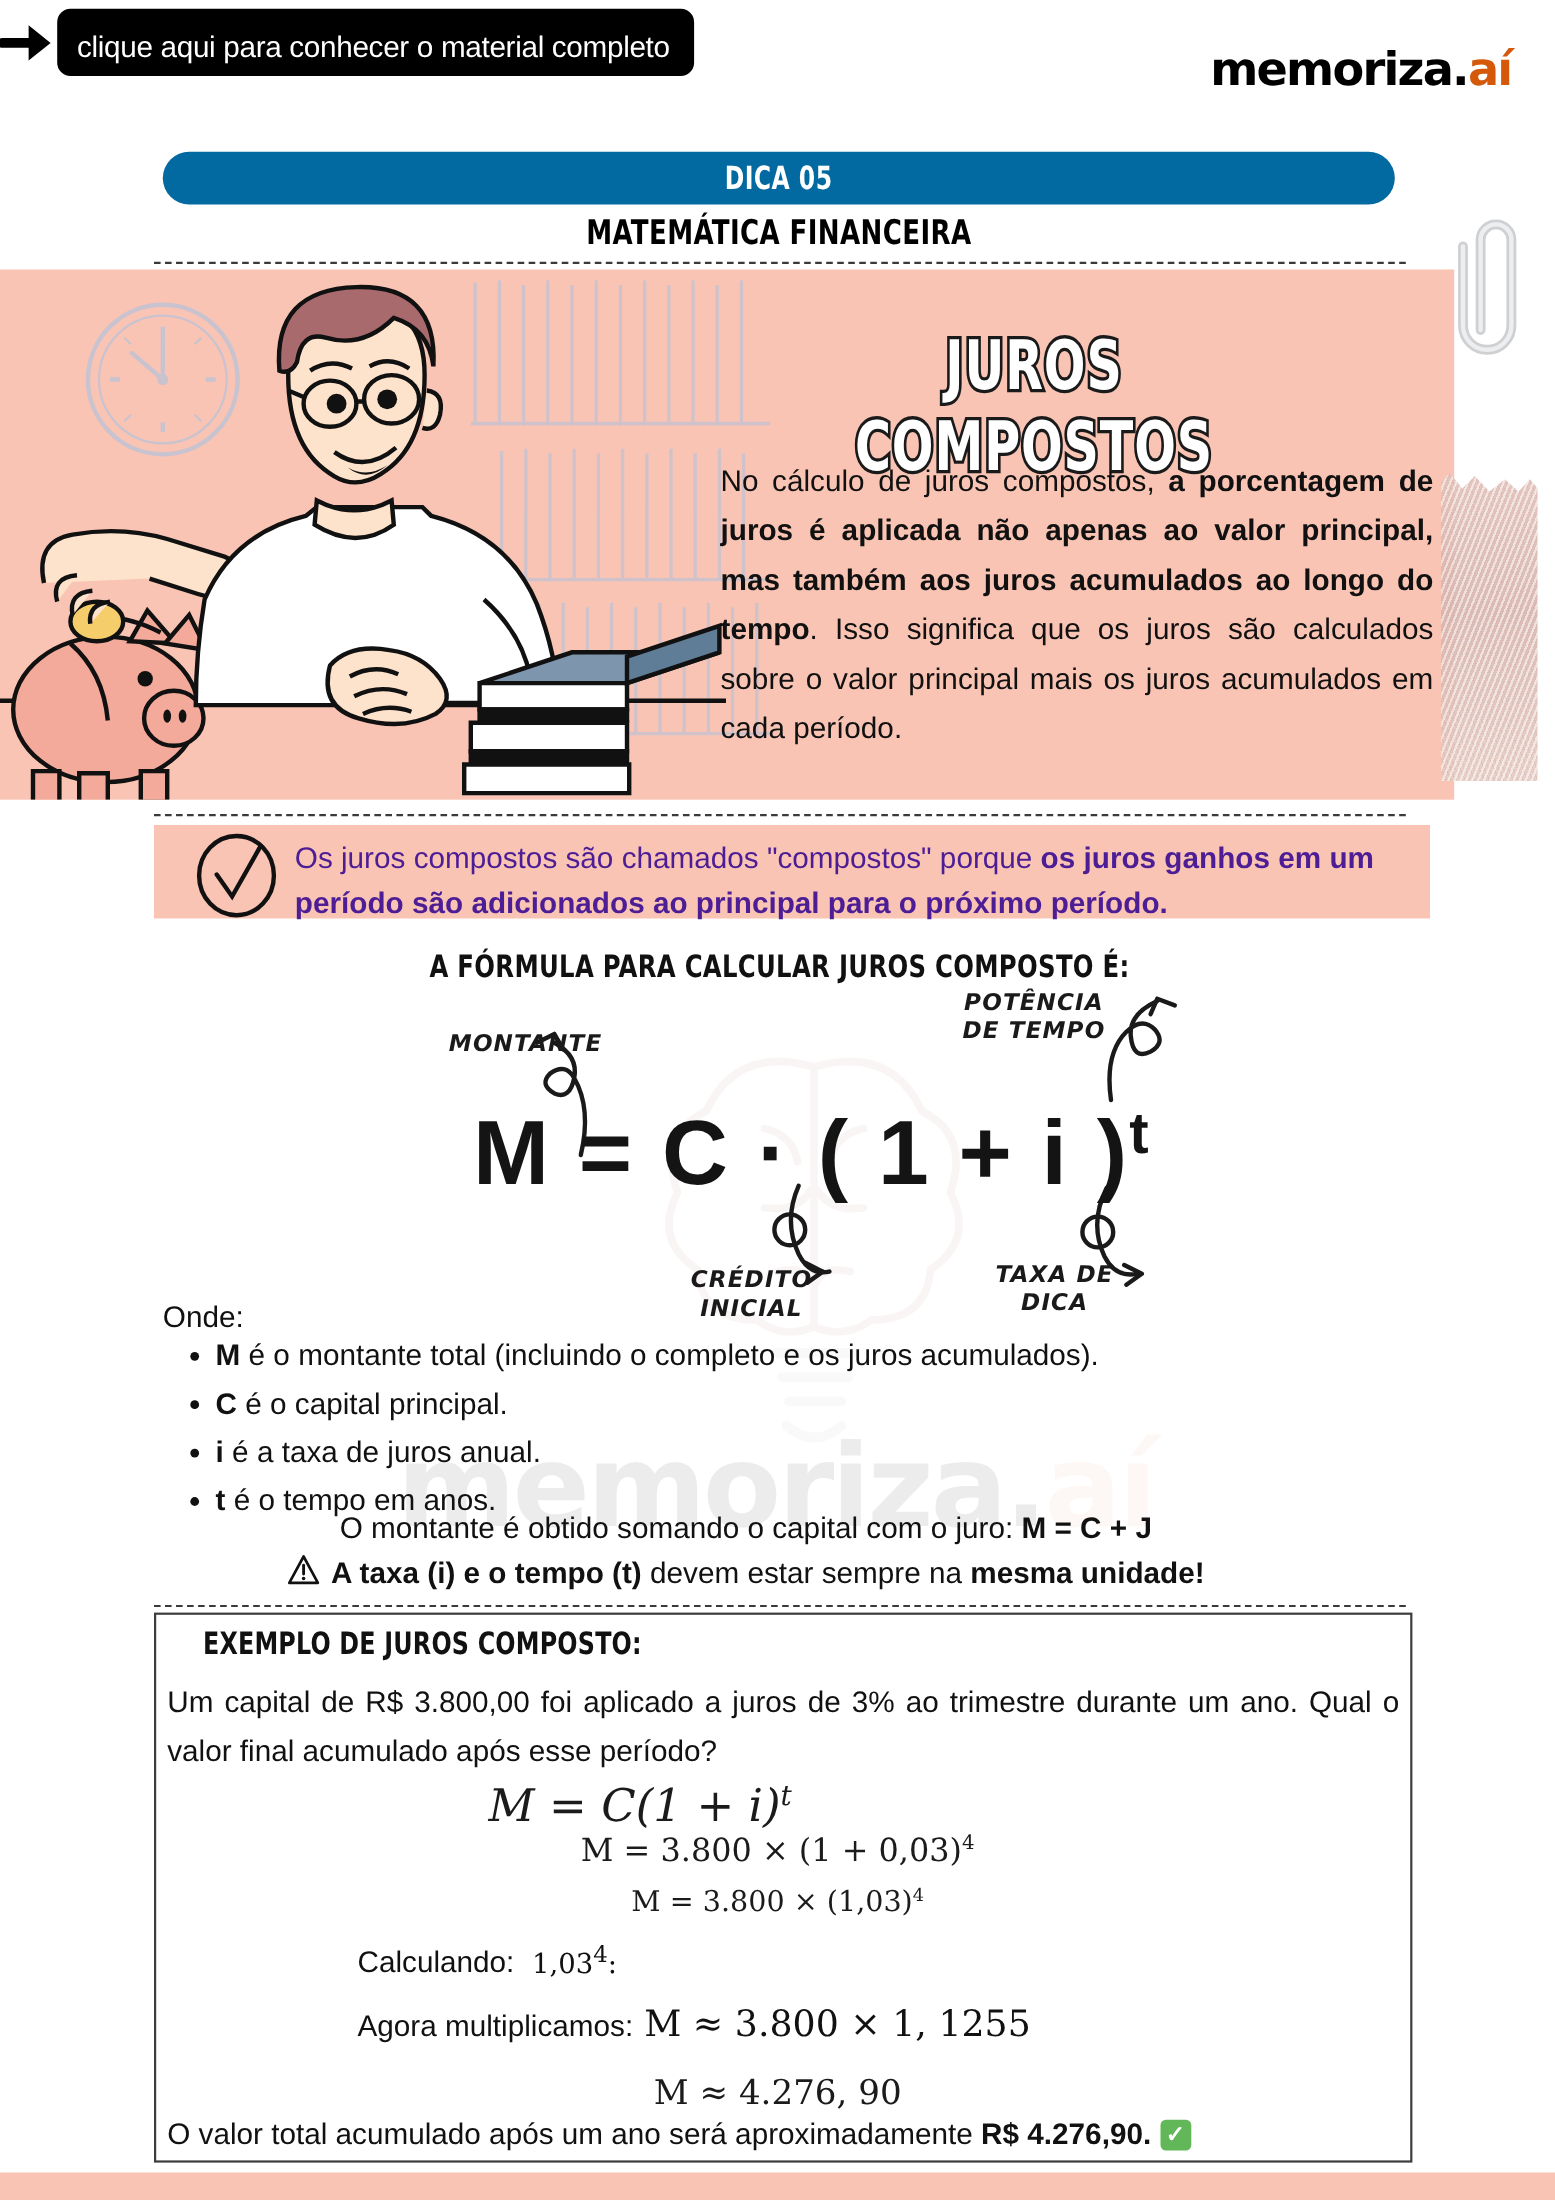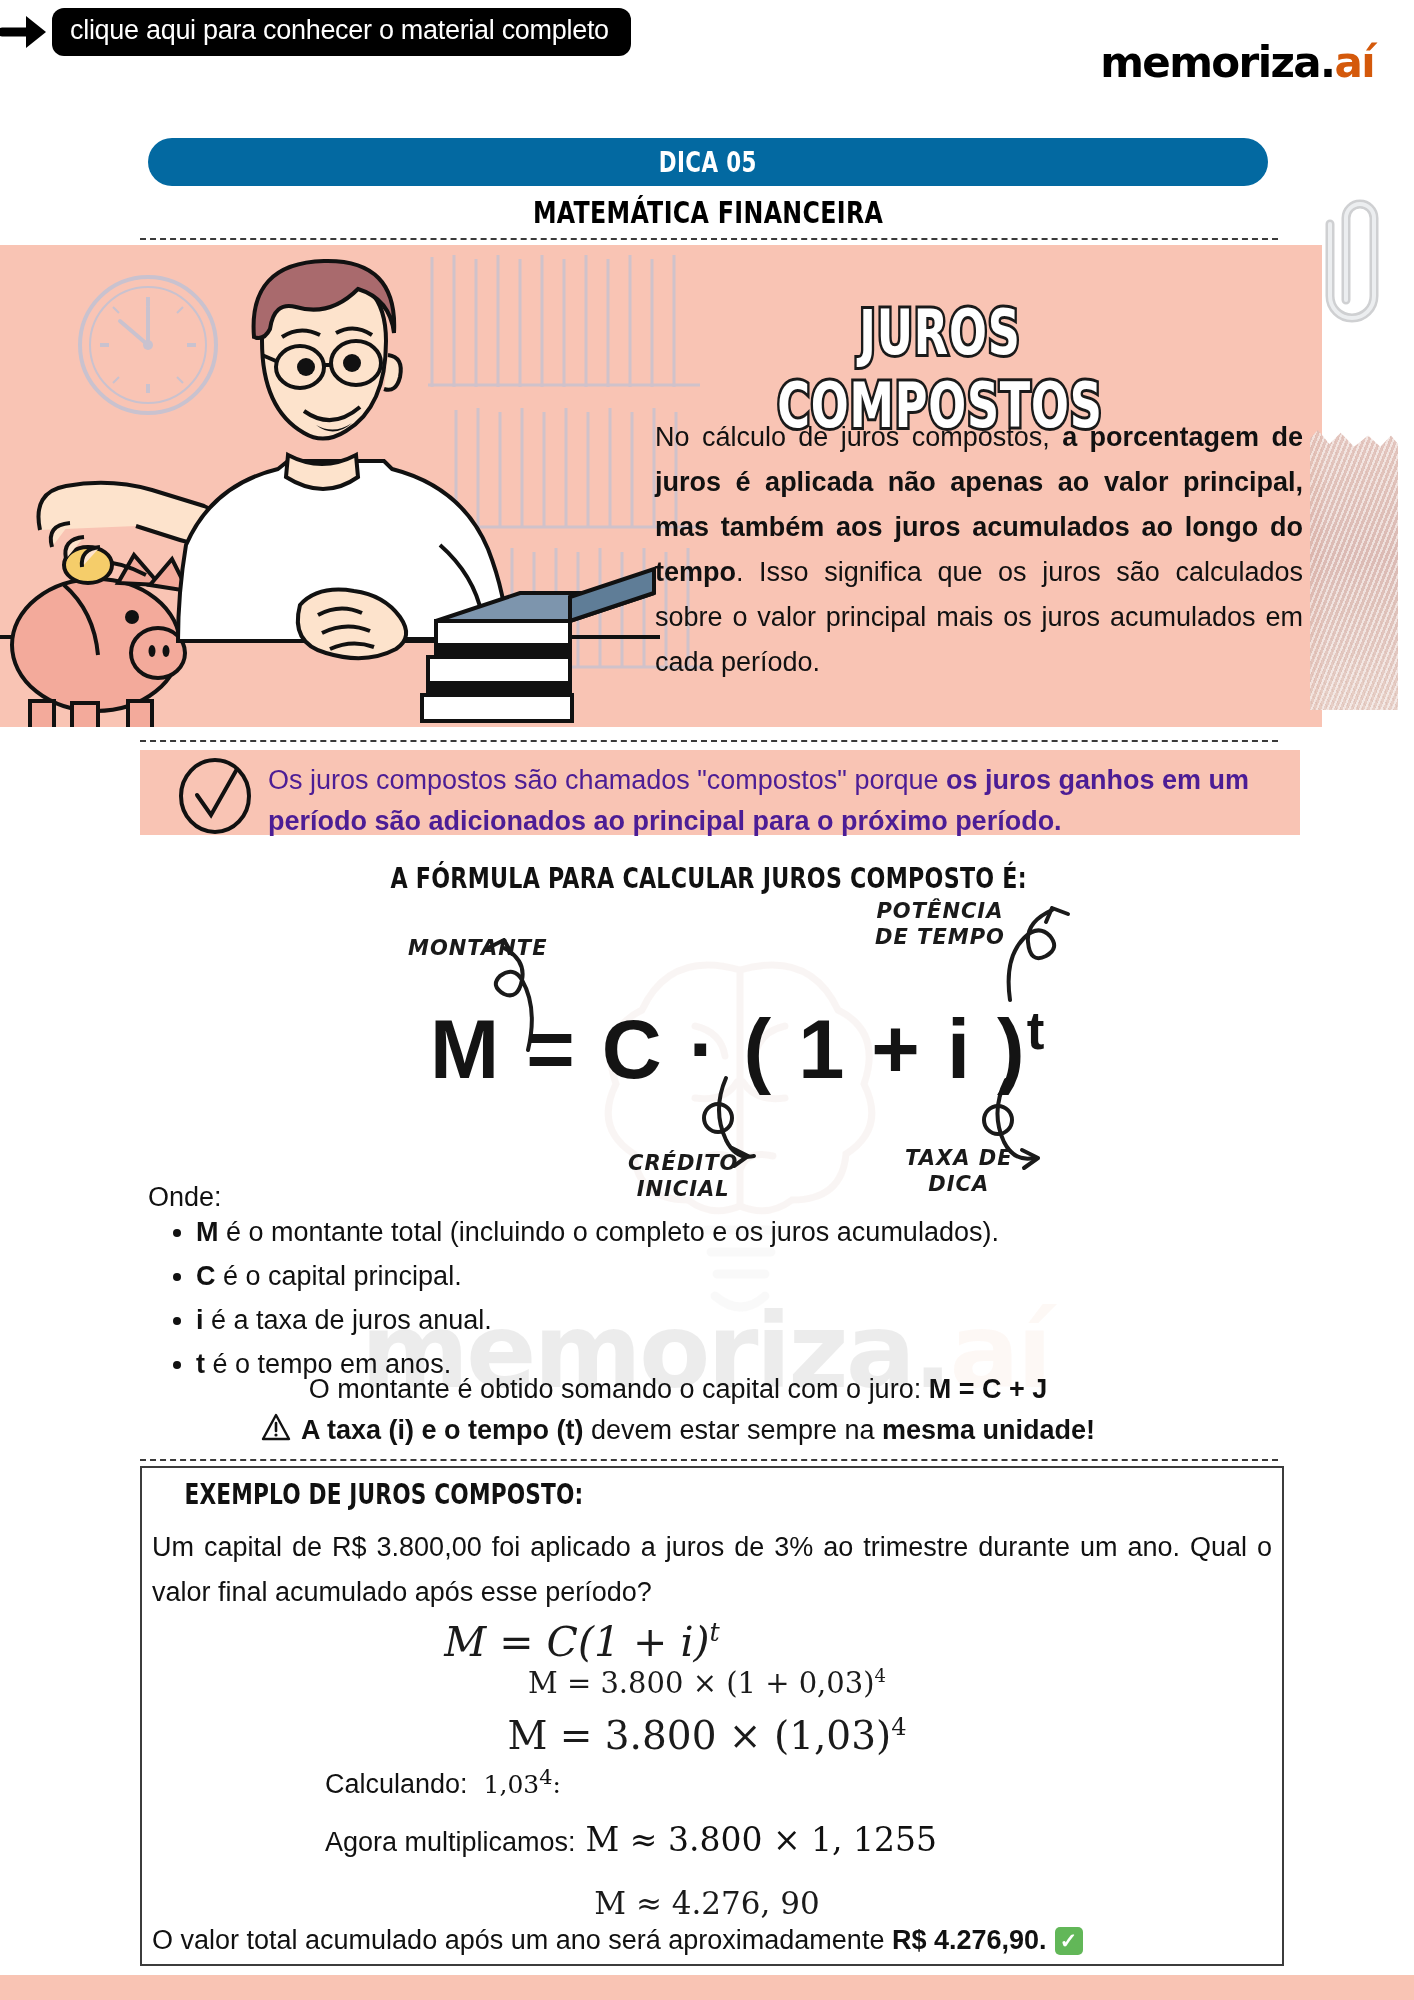--- a/index.html
+++ b/index.html
@@ -10,21 +10,21 @@
     font-family:"Liberation Sans", sans-serif;
     position:relative; overflow:hidden;
   }
 
   
   .cta-row{ position:absolute; left:0; top:8px; display:flex; align-items:center; }
   .cta-arrow{ width:52px; height:44px; position:relative; flex:none; }
   .cta-arrow svg{ display:block; }
   .cta-pill{
     background:#000; color:#fff; border-radius:12px;
-    font-size:27px; padding:7px 22px 10px 18px; letter-spacing:-0.3px;
+    font-size:27px; padding:20px 22px 10px 18px; letter-spacing:-0.3px;
     font-family:"Liberation Sans", sans-serif; font-weight:400;
     white-space:nowrap;
   }
 
   .brand{
     position:absolute; right:40px; top:38px;
     font-size:42px; font-weight:bold; letter-spacing:-1.6px; color:#000;
     font-family:"DejaVu Sans", sans-serif;
   }
   .brand .accent{ color:#d4590b; }
@@ -189,21 +189,21 @@
 
   .math{
     position:absolute; font-family:"DejaVu Serif","Liberation Serif", serif;
     color:#1b1b1b; white-space:nowrap;
   }
   .math i{ font-family:"DejaVu Serif","Liberation Serif", serif; font-style:italic; }
   .math sup{ font-size:.62em; vertical-align:super; }
 
   .m1{ left:0; top:1617px; width:1164px; text-align:center; font-size:41px; }
   .m2{ left:0; top:1665px; width:1414px; text-align:center; font-size:29px; }
-  .m3{ left:0; top:1713px; width:1414px; text-align:center; font-size:39px; }
+  .m3{ left:0; top:1713px; width:1414px; text-align:center; font-size:26px; }
 
   .calc-row{
     position:absolute; left:325px; top:1765px;
     display:flex; align-items:baseline; gap:16px;
     font-size:27px; color:#111;
   }
   .mult-row{
     position:absolute; left:325px; top:1820px;
     display:flex; align-items:baseline; gap:10px;
     font-size:27px; color:#111;

